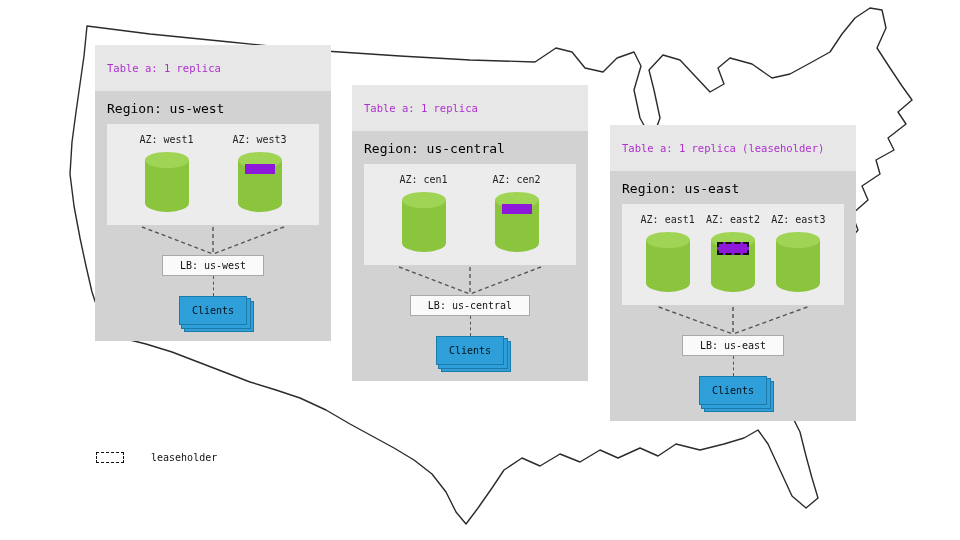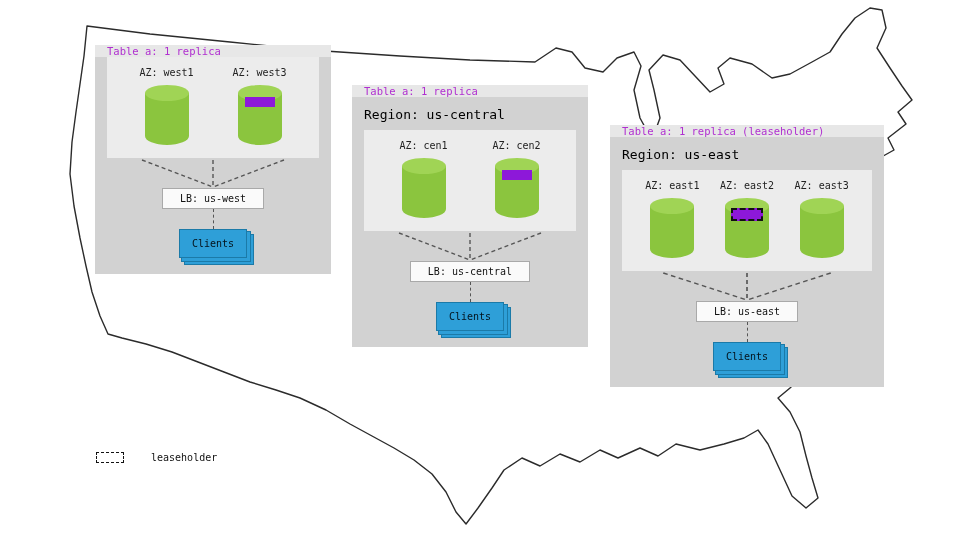--- a/index.html
+++ b/index.html
@@ -1,42 +1,42 @@
 <!DOCTYPE html>
 <html><head>
 <meta charset="utf-8">
 <style>
   html,body{margin:0;padding:0;background:#ffffff;}
   body{width:960px;height:540px;position:relative;overflow:hidden;
        font-family:"DejaVu Sans Mono","Liberation Mono",monospace;}
   .map-layer{position:absolute;left:0;top:0;width:960px;height:540px;z-index:0;}
 
   .panel{position:absolute;z-index:2;background:#d2d2d2;box-shadow:0 0 0 0 transparent;}
-  .panel-header{background:#e7e7e7;color:#b02fd0;font-size:10.5px;padding:0 12px;}
+  .panel-header{background:#e7e7e7;color:#b02fd0;font-size:10.5px;padding:17px 12px;}
   .region-title{color:#000;font-size:13px;padding:10px 12px 8px;}
   .az-box{background:#ececec;margin:0 12px;display:flex;padding:8px 13px 12px;}
   .az{flex:1;text-align:center;}
   .az-label{font-size:10px;color:#222;padding:2px 0 6px;}
   .cyl-wrap{position:relative;width:46px;margin:0 auto;}
   .cyl-wrap svg{display:block;}
   .range-marker{position:absolute;left:50%;transform:translateX(-50%);top:13px;
                 width:30px;height:10px;background:#8d18d9;}
   .range-marker.leaseholder{border:2px dashed #111;top:11px;width:28px;height:9px;}
   .connectors{height:30px;margin:0 12px;}
   .connectors svg{display:block;width:100%;height:30px;}
   .lb-box{width:max-content;margin:0 auto;background:#fafafa;border:1px solid #a9a9a9;
           font-size:10px;color:#111;padding:4px 17px;}
   .v-connector{width:0;height:20px;border-left:1.6px dashed #555;margin:0 auto;}
   .clients{width:max-content;margin:0 auto 16px;background:#2e9fd8;border:1px solid #1b7aa8;
            font-size:10px;color:#04131c;padding:8px 12px;position:relative;
            box-shadow:3px 3px 0 #2e9fd8,3px 3px 0 1px #1b7aa8,6px 6px 0 #2e9fd8,6px 6px 0 1px #1b7aa8;}
 
   .panel.west{left:95px;top:45px;width:236px;}
   .panel.central{left:352px;top:85px;width:236px;}
-  .panel.east{left:610px;top:125px;width:274px;}
+  .panel.east{left:610px;top:125px;width:246px;}
 
   .legend{position:absolute;z-index:2;left:96px;top:452px;display:flex;align-items:center;gap:27px;
           font-size:10px;color:#111;}
   .legend-swatch{display:inline-block;width:26px;height:9px;background:#fff;border:1.6px dashed #111;}
 </style>
 </head>
 <body>
 
 <svg class="map-layer" viewBox="0 0 960 540">
   <path d="M 87 26 L 150 34 L 230 42 L 310 50 L 400 56 L 470 60 L 535 62
@@ -51,20 +51,21 @@
        L 778 398 L 790 412 L 800 432 L 806 456 L 812 478 L 818 498 L 806 508
        L 792 496 L 780 470 L 768 444 L 758 430 L 744 438 L 724 444 L 700 450 L 676 444
        L 658 456 L 640 448 L 618 458 L 600 450 L 580 462 L 560 454 L 540 466 L 522 458 L 504 470
        L 492 488 L 478 508 L 466 524 L 456 512 L 446 492 L 432 474 L 414 460 L 394 448 L 372 436 L 350 424
        L 326 410 L 300 398 L 276 390 L 250 382 L 224 372 L 198 362 L 172 352 L 146 344 L 122 338 L 108 334
        L 100 316 L 92 292 L 86 266 L 80 238 L 74 206 L 70 174 L 72 142 L 76 112 L 80 84 L 84 56 Z" fill="#ffffff" stroke="#2b2b2b" stroke-width="1.4" stroke-linejoin="round"></path>
 </svg>
 
 <section class="panel west">
   <div class="panel-header">Table a: 1 replica</div>
+  <div class="region-title">Region: us-west</div>
   <div class="az-box">
     <div class="az">
       <div class="az-label">AZ: west1</div>
       <div class="cyl-wrap">
         <svg width="46" height="62" viewBox="0 0 46 62">
           <path d="M1 9 v43 a22 9 0 0 0 44 0 v-43 z" fill="#8bc53e"></path>
           <ellipse cx="23" cy="9" rx="22" ry="8" fill="#a0d455"></ellipse>
         </svg>
       </div>
     </div>

